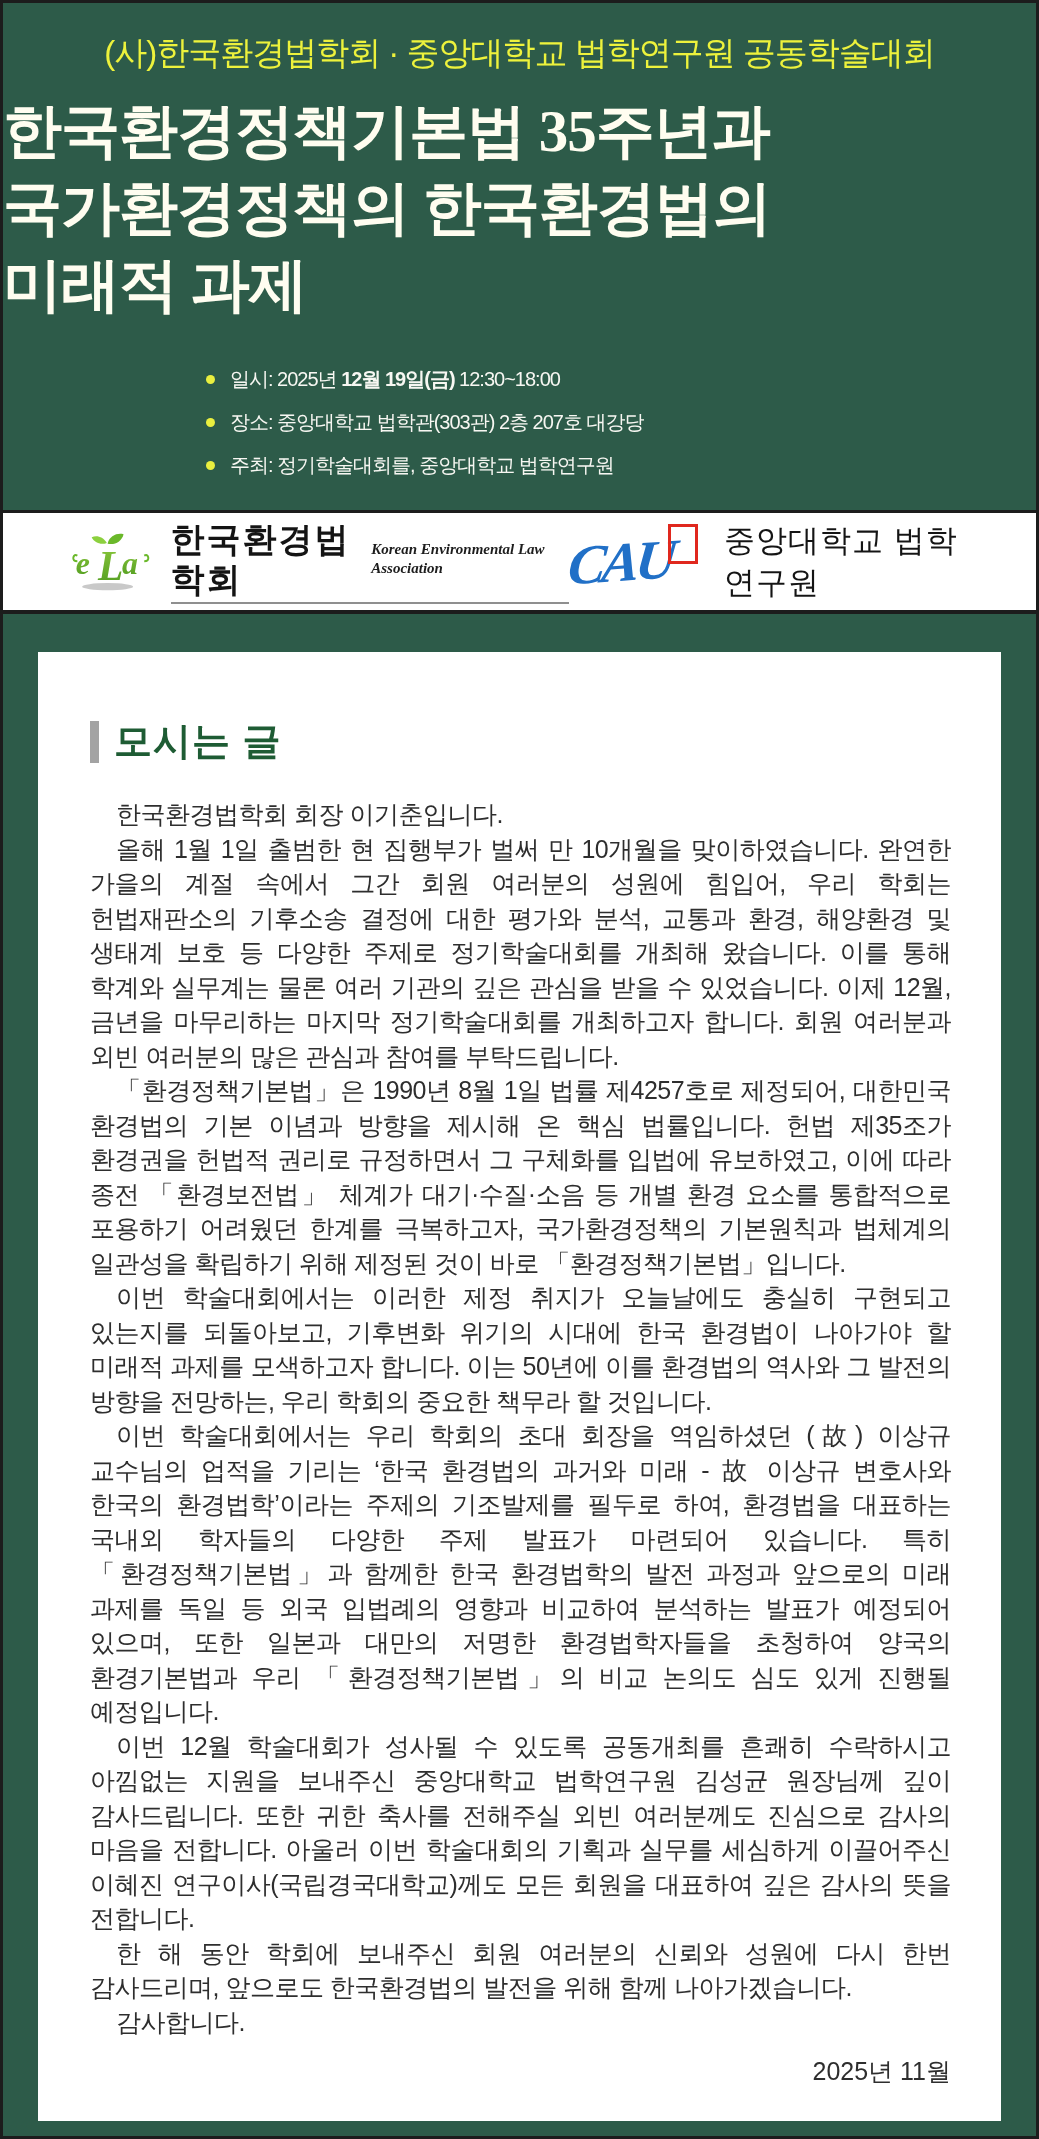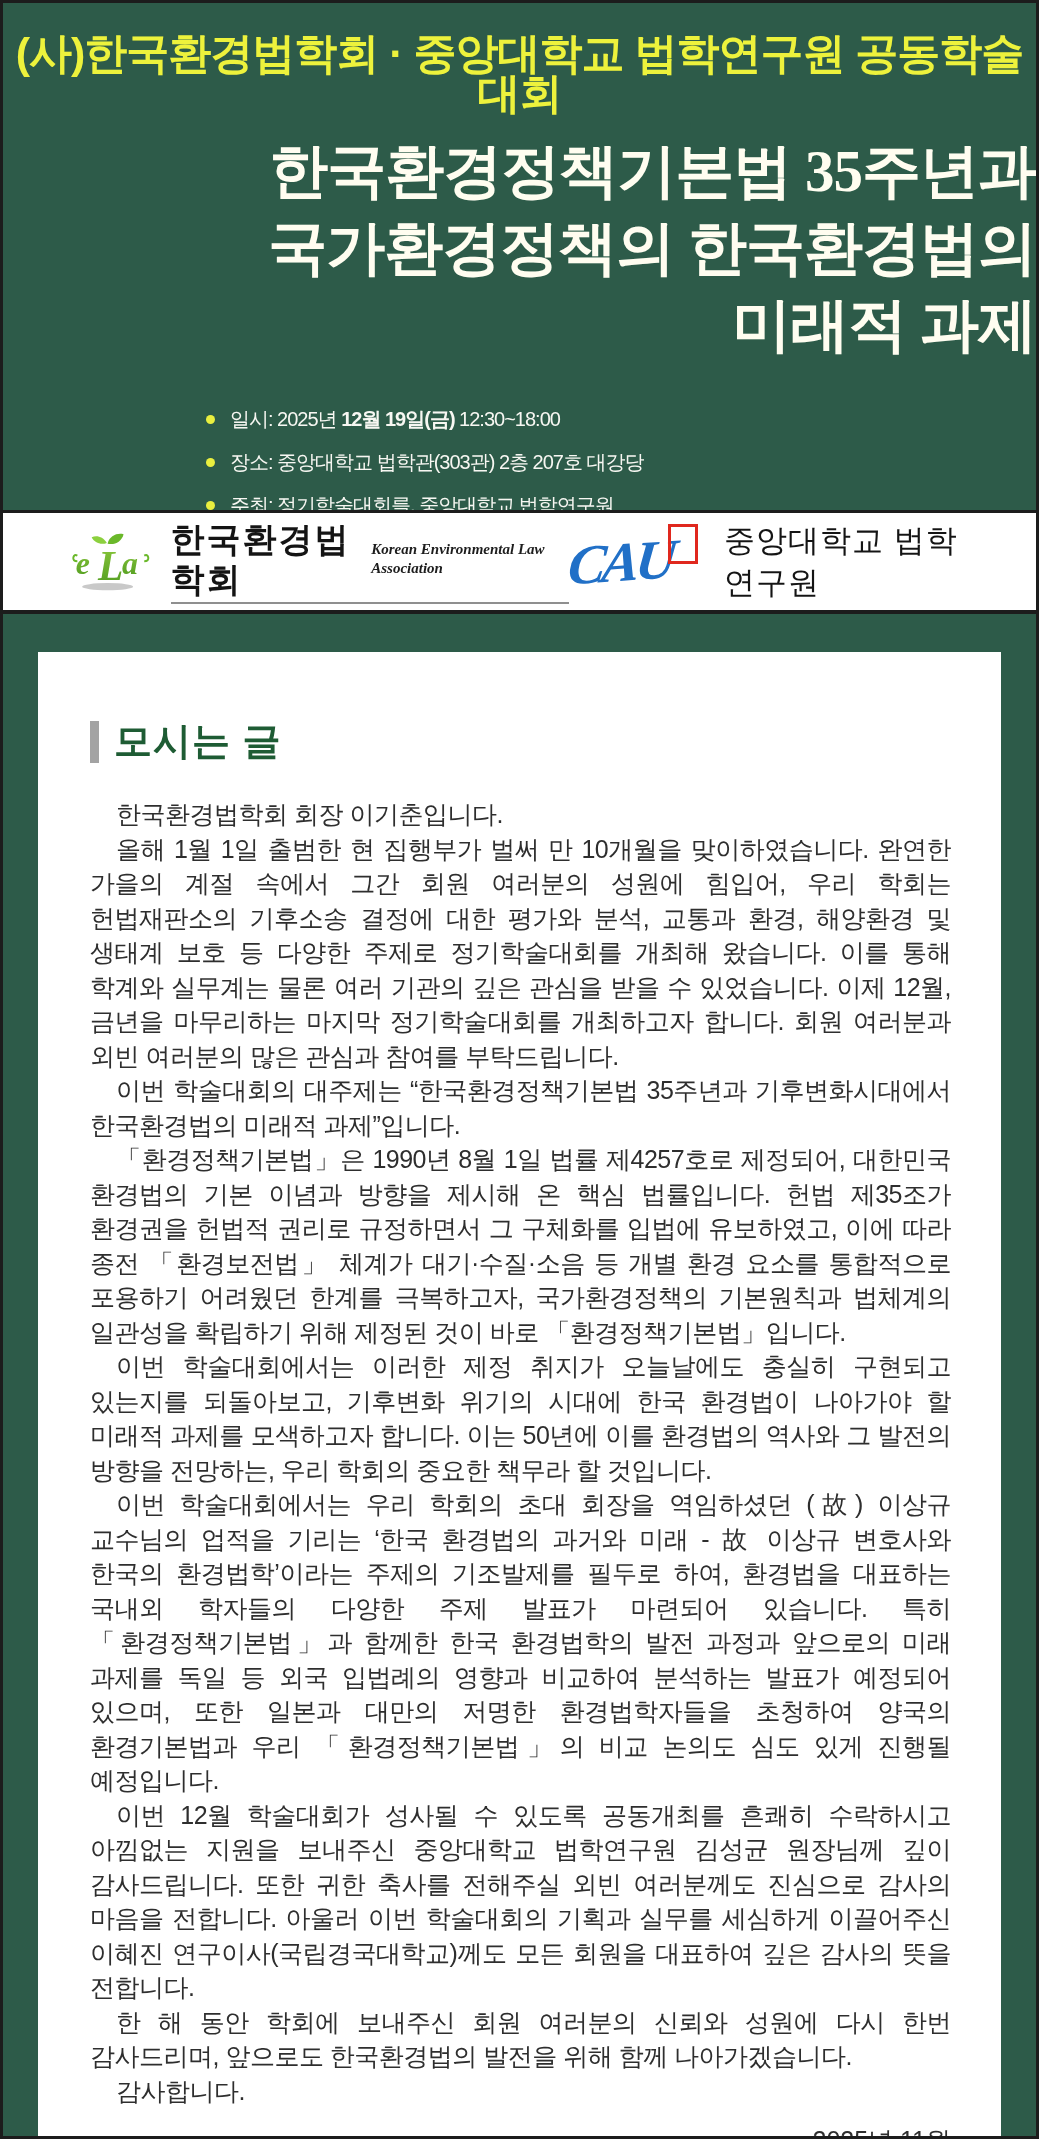--- a/index.html
+++ b/index.html
@@ -6,25 +6,25 @@
   .page{
     width:1039px;height:2139px;box-sizing:border-box;margin:0 auto;
     background:#2d5b49;border:3px solid #1c1c1c;
     display:flex;flex-direction:column;
     font-family:"Liberation Sans","DejaVu Sans",sans-serif;
     overflow:hidden;
   }
   
   .hero{height:507px;box-sizing:border-box;padding-top:30px;flex:0 0 auto;}
   .hero-subtitle{
-    text-align:center;color:#edf23c;font-size:43px;font-weight:700;
+    text-align:center;color:#edf23c;font-size:33px;font-weight:400;
     letter-spacing:-1px;line-height:40px;
   }
   .hero-title{
-    margin:20px 0 0 0;text-align:right;color:#fffdf0;
+    margin:20px 0 0 0;text-align:left;color:#fffdf0;
     font-family:"Liberation Serif","DejaVu Serif",serif;
     font-weight:700;font-size:59px;line-height:77px;letter-spacing:-1px;
   }
   .info-list{list-style:none;margin:34px 0 0 203px;padding:0;}
   .info-list li{
     display:flex;align-items:center;color:#f7f7f2;font-size:20px;
     line-height:43px;letter-spacing:-1px;
   }
   .dot{
     width:9px;height:9px;border-radius:50%;background:#e9ef3f;
@@ -137,21 +137,20 @@
 
   <main class="letter-wrap">
     <div class="letter-card">
       <div class="letter-heading">
         <span class="heading-bar"></span>
         <span class="heading-text">모시는 글</span>
       </div>
       <div class="letter-body">
         <p>한국환경법학회 회장 이기춘입니다.</p>
         <p>올해 1월 1일 출범한 현 집행부가 벌써 만 10개월을 맞이하였습니다. 완연한 가을의 계절 속에서 그간 회원 여러분의 성원에 힘입어, 우리 학회는 헌법재판소의 기후소송 결정에 대한 평가와 분석, 교통과 환경, 해양환경 및 생태계 보호 등 다양한 주제로 정기학술대회를 개최해 왔습니다. 이를 통해 학계와 실무계는 물론 여러 기관의 깊은 관심을 받을 수 있었습니다. 이제 12월, 금년을 마무리하는 마지막 정기학술대회를 개최하고자 합니다. 회원 여러분과 외빈 여러분의 많은 관심과 참여를 부탁드립니다.</p>
-        <p>이번 학술대회의 대주제는 “한국환경정책기본법 35주년과 기후변화시대에서 한국환경법의 미래적 과제”입니다.</p>
         <p>「환경정책기본법」은 1990년 8월 1일 법률 제4257호로 제정되어, 대한민국 환경법의 기본 이념과 방향을 제시해 온 핵심 법률입니다. 헌법 제35조가 환경권을 헌법적 권리로 규정하면서 그 구체화를 입법에 유보하였고, 이에 따라 종전 「환경보전법」 체계가 대기·수질·소음 등 개별 환경 요소를 통합적으로 포용하기 어려웠던 한계를 극복하고자, 국가환경정책의 기본원칙과 법체계의 일관성을 확립하기 위해 제정된 것이 바로 「환경정책기본법」입니다.</p>
         <p>이번 학술대회에서는 이러한 제정 취지가 오늘날에도 충실히 구현되고 있는지를 되돌아보고, 기후변화 위기의 시대에 한국 환경법이 나아가야 할 미래적 과제를 모색하고자 합니다. 이는 50년에 이를 환경법의 역사와 그 발전의 방향을 전망하는, 우리 학회의 중요한 책무라 할 것입니다.</p>
         <p>이번 학술대회에서는 우리 학회의 초대 회장을 역임하셨던 (故) 이상규 교수님의 업적을 기리는 ‘한국 환경법의 과거와 미래 - 故 이상규 변호사와 한국의 환경법학’이라는 주제의 기조발제를 필두로 하여, 환경법을 대표하는 국내외 학자들의 다양한 주제 발표가 마련되어 있습니다. 특히 「환경정책기본법」과 함께한 한국 환경법학의 발전 과정과 앞으로의 미래 과제를 독일 등 외국 입법례의 영향과 비교하여 분석하는 발표가 예정되어 있으며, 또한 일본과 대만의 저명한 환경법학자들을 초청하여 양국의 환경기본법과 우리 「환경정책기본법」의 비교 논의도 심도 있게 진행될 예정입니다.</p>
         <p>이번 12월 학술대회가 성사될 수 있도록 공동개최를 흔쾌히 수락하시고 아낌없는 지원을 보내주신 중앙대학교 법학연구원 김성균 원장님께 깊이 감사드립니다. 또한 귀한 축사를 전해주실 외빈 여러분께도 진심으로 감사의 마음을 전합니다. 아울러 이번 학술대회의 기획과 실무를 세심하게 이끌어주신 이혜진 연구이사(국립경국대학교)께도 모든 회원을 대표하여 깊은 감사의 뜻을 전합니다.</p>
         <p>한 해 동안 학회에 보내주신 회원 여러분의 신뢰와 성원에 다시 한번 감사드리며, 앞으로도 한국환경법의 발전을 위해 함께 나아가겠습니다.</p>
         <p>감사합니다.</p>
       </div>
       <div class="letter-close">
         <div class="letter-date">2025년 11월</div>
 

